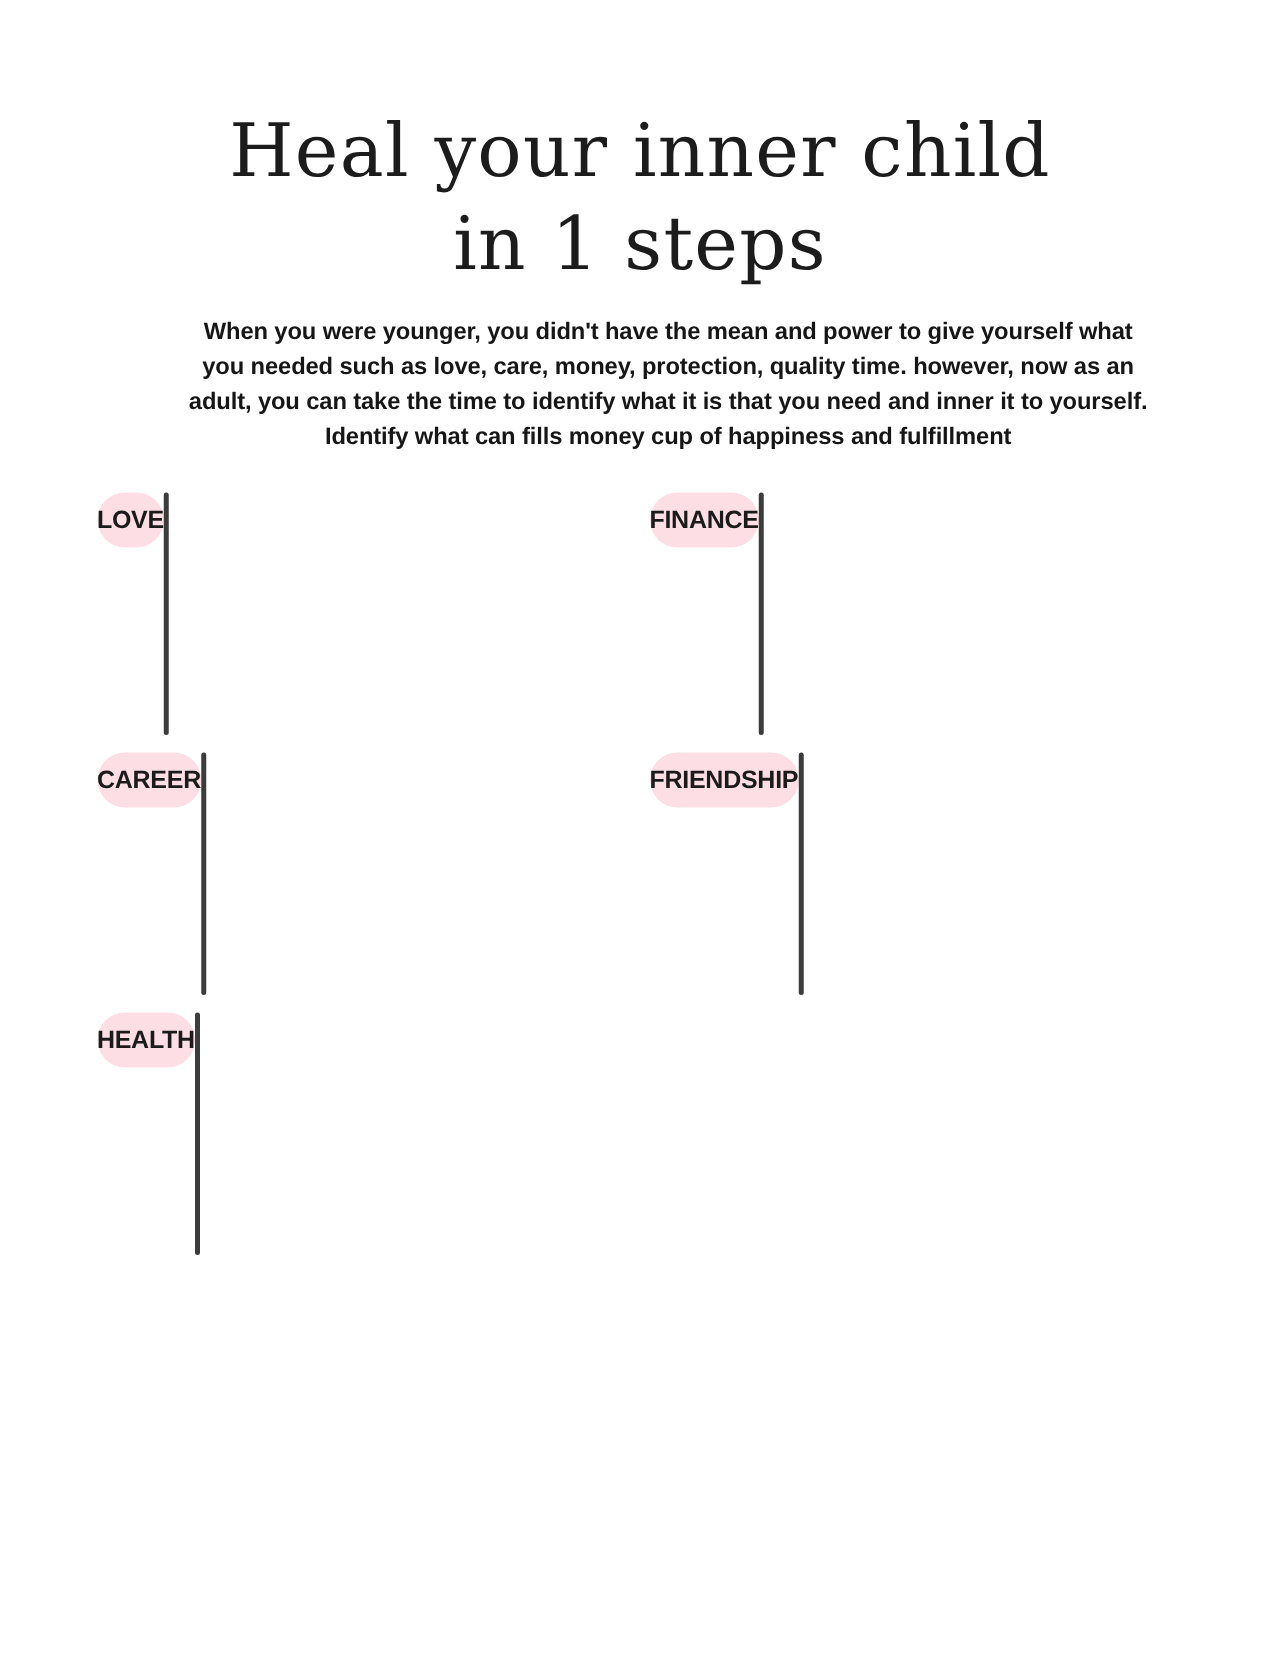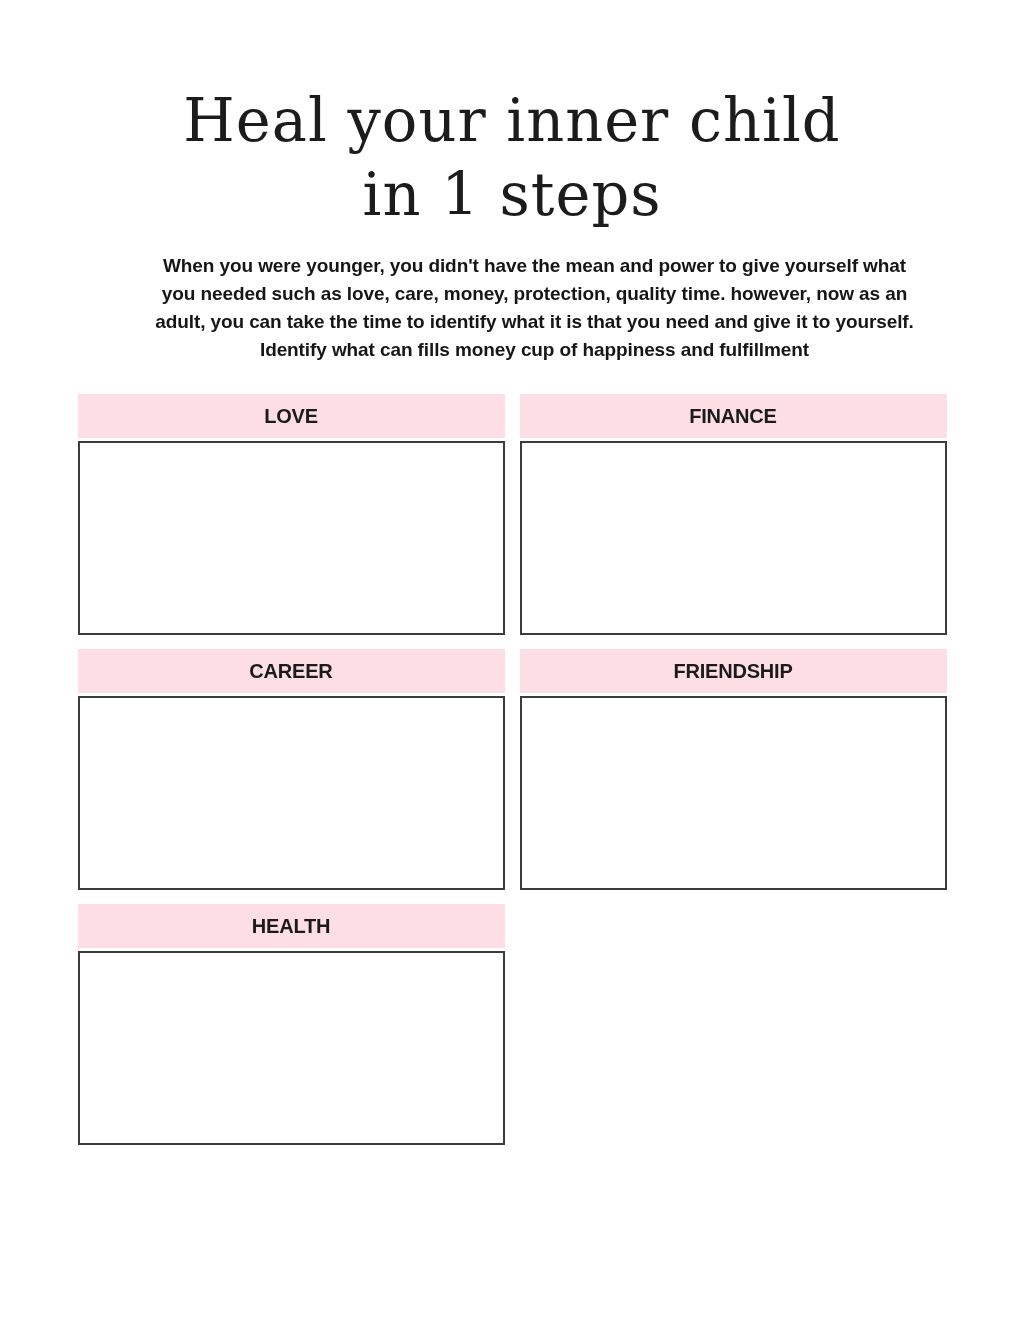--- a/index.html
+++ b/index.html
@@ -1,21 +1,21 @@
 <!DOCTYPE html>
 <html style="--header-pink: #fcdee4; --box-border: #3c3c3c; --text-dark: #1a1a1a; --background: #ffffff;"><head>
 <meta charset="utf-8">
 <style>
   :root {
     --header-pink: #fcdee4;
     --box-border: #3c3c3c;
     --text-dark: #1a1a1a;
     --background: #ffffff;
   }
-  * { margin: 0; padding: 0; box-sizing: border-box; }
+  * { margin: 0; padding: 0; box-sizing: border-box; border-radius: 30px; }
   html, body {
     width: 1024px;
     background: var(--background, #ffffff);
   }
   body {
     height: 1326px;
     font-family: "Liberation Sans", sans-serif;
     color: var(--text-dark, #1a1a1a);
     overflow: hidden;
   }
@@ -53,21 +53,21 @@
     padding-left: 45px;
   }
   .grid {
     width: 869px;
     margin: 30px auto 0 auto;
     display: grid;
     grid-template-columns: 427px 427px;
     column-gap: 15px;
     row-gap: 14px;
   }
-  .cell { display: flex; flex-direction: column; }
+  .cell { display: flex; flex-direction: row; }
   .cell-header {
     height: 44px;
     background: var(--header-pink, #fcdee4);
     display: flex;
     align-items: center;
     justify-content: center;
     margin-bottom: 3px;
   }
   .cell-label {
     font-size: 20px;
@@ -88,21 +88,21 @@
 
   <h1 class="title">
     <div>Heal your inner child</div>
     <div>in 1 steps</div>
   </h1>
 
 
   <div class="description">
     <div>When you were younger, you didn't have the mean and power to give yourself what</div>
     <div>you needed such as love, care, money, protection, quality time. however, now as an</div>
-    <div>adult, you can take the time to identify what it is that you need and give it to yourself.</div>
+    <div>adult, you can take the time to identify what it is that you need and inner it to yourself.</div>
     <div>Identify what can fills money cup of happiness and fulfillment</div>
   </div>
 
   <div class="grid">
 
     <section class="cell">
       <div class="cell-header">
         <span class="cell-label">LOVE</span>
       </div>
       <div class="cell-box"></div>

